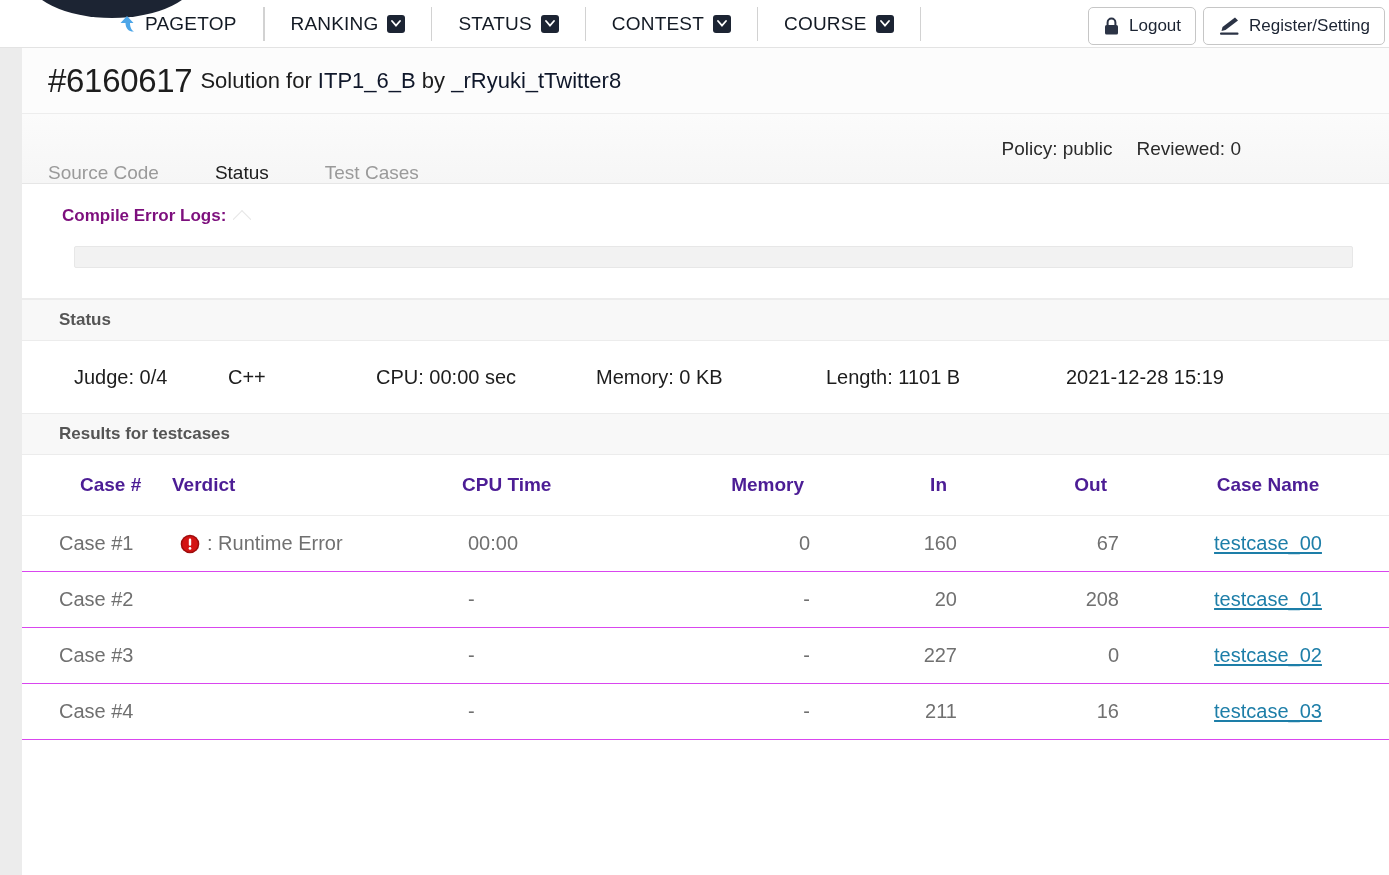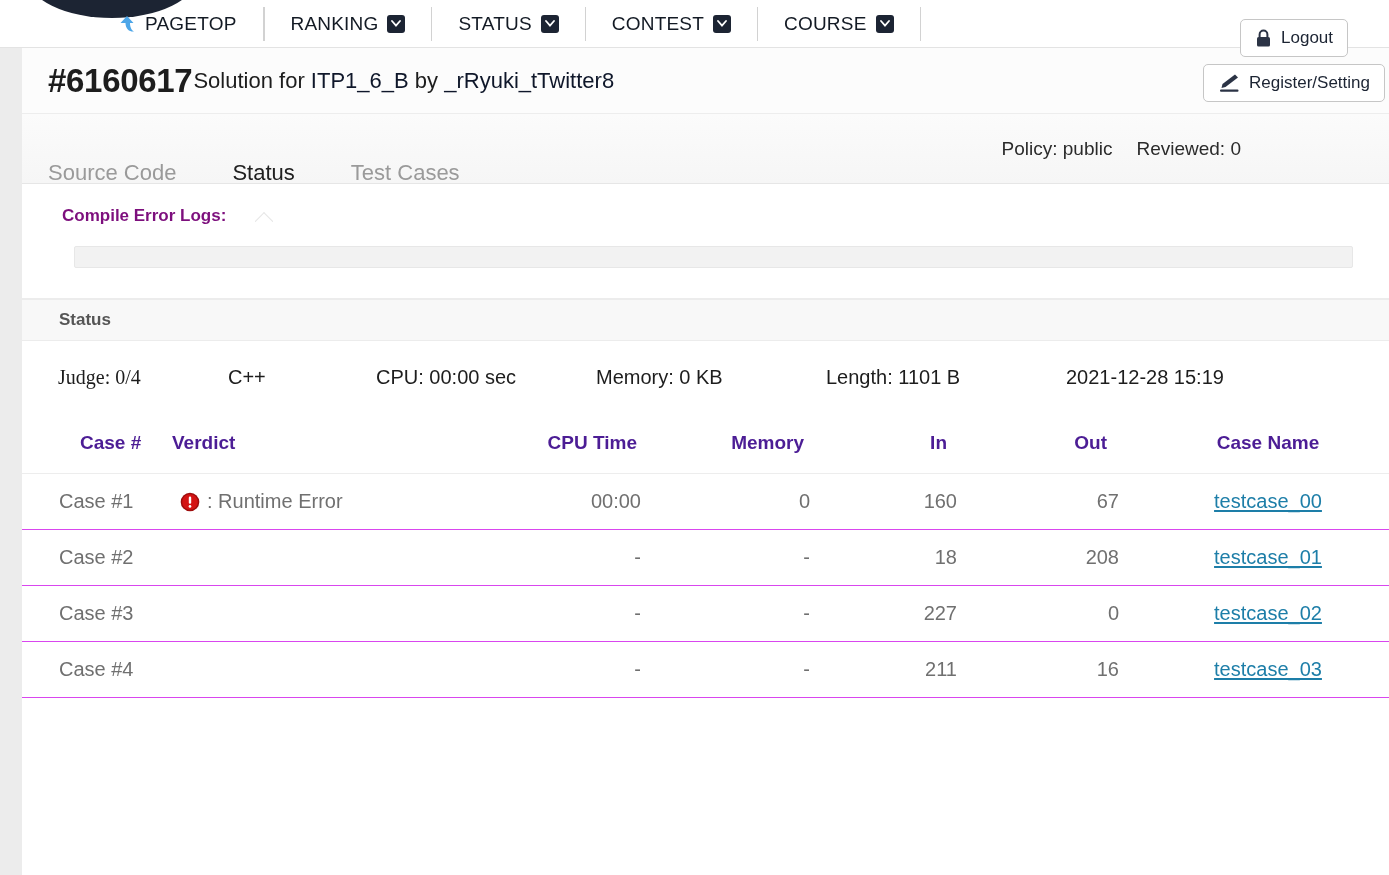--- a/index.html
+++ b/index.html
@@ -74,26 +74,25 @@
   .pagetop-arrow {
     width: 18px; height: 20px;
     display: inline-flex;
     align-items: center;
     justify-content: center;
     flex: 0 0 auto;
   }
   .nav-right {
     position: absolute;
     right: 4px;
-    top: 19px;
+    top: 7px;
     display: flex;
     gap: 7px;
     align-items: center;
     z-index: 6;
-    flex-direction: column;
   }
   .nav-btn {
     display: flex;
     align-items: center;
     gap: 9px;
     height: 38px;
     padding: 0 14px;
     background: #fff;
     border: 1px solid #c6c6c6;
     border-radius: 5px;
@@ -125,22 +124,21 @@
     display: flex;
     align-items: center;
     padding-left: 26px;
     background: #fcfcfc;
     border-bottom: 1px solid #ededed;
   }
   .sol-id {
     font-size: 33px;
     color: #1d1d1d;
     letter-spacing: -.3px;
-    margin-right: 1px;
-    font-weight: bold;
+    margin-right: 8px;
   }
   .sol-desc {
     font-size: 22px;
     color: #1d1d1d;
   }
   .sol-desc a {
     color: #0f172a;
     text-decoration: none;
   }
 
@@ -153,21 +151,21 @@
     align-items: center;
     padding: 0 24px 0 26px;
     position: relative;
   }
   .tabs {
     display: flex;
     align-items: center;
     position: relative;
   }
   .tab {
-    font-size: 22px;
+    font-size: 19px;
     color: #9a9a9a;
     padding: 0 28px;
     cursor: pointer;
     position: relative;
     white-space: nowrap;
     margin-top: 48px;
   }
   .tab:first-child { padding-left: 0; }
   .tab.active { color: #202020; }
   .tab-caret {
@@ -235,21 +233,21 @@
   
   .status-row {
     height: 72px;
     display: flex;
     align-items: center;
     font-size: 20px;
     color: #1d1d1d;
     background: #fff;
   }
   .status-row .cell { text-align: left; white-space: nowrap; }
-  .sc1 { width: 206px; padding-left: 36px; font-family: Liberation Serif, serif; }
+  .sc1 { width: 206px; padding-left: 52px; }
   .sc2 { width: 148px; }
   .sc3 { width: 220px; }
   .sc4 { width: 230px; }
   .sc5 { width: 240px; }
   .sc6 { width: 260px; }
 
   
   table.results {
     width: 100%;
     border-collapse: collapse;
@@ -265,21 +263,21 @@
   }
   table.results td {
     font-size: 20px;
     color: #707070;
     padding: 16px 6px;
     border-bottom: 1px solid #d946ef;
     white-space: nowrap;
   }
   .col-case   { width: 150px; text-align: left; padding-left: 37px !important; }
   .col-verdict{ width: 290px; text-align: left; padding-left: 0 !important; }
-  .col-cpu    { width: 185px; text-align: right; padding-right: 6px !important; }
+  .col-cpu    { width: 185px; text-align: left; padding-right: 6px !important; }
   .col-mem    { width: 175px; text-align: right; padding-right: 12px !important; }
   .col-in     { width: 165px; text-align: right; padding-right: 30px !important; }
   .col-out    { width: 160px; text-align: right; padding-right: 28px !important; }
   .col-name   { text-align: center; }
 
   th.col-case   { padding-left: 58px !important; }
   th.col-verdict{ padding-left: 0 !important; text-align: left; }
   th.col-cpu    { padding-right: 10px !important; }
   th.col-mem    { padding-right: 18px !important; }
   th.col-in     { padding-right: 40px !important; }
@@ -432,20 +430,21 @@
     <div class="sec-head">Status</div>
     <div class="status-row">
       <div class="cell sc1">Judge: 0/4</div>
       <div class="cell sc2">C++</div>
       <div class="cell sc3">CPU: 00:00 sec</div>
       <div class="cell sc4">Memory: 0 KB</div>
       <div class="cell sc5">Length: 1101 B</div>
       <div class="cell sc6">2021-12-28 15:19</div>
     </div>
 
+    <div class="sec-head">Results for testcases</div>
 
     <table class="results">
       <thead>
         <tr>
           <th class="col-case">Case #</th>
           <th class="col-verdict">Verdict</th>
           <th class="col-cpu">CPU Time</th>
           <th class="col-mem">Memory</th>
           <th class="col-in">In</th>
           <th class="col-out">Out</th>
@@ -476,21 +475,21 @@
           <td class="col-name">
             <span class="case-link">testcase_00</span>
           </td>
         </tr>
 
         <tr>
           <td class="col-case">Case #2</td>
           <td class="col-verdict"></td>
           <td class="col-cpu">-</td>
           <td class="col-mem">-</td>
-          <td class="col-in">18</td>
+          <td class="col-in">20</td>
           <td class="col-out">208</td>
           <td class="col-name">
             <span class="case-link">testcase_01</span>
           </td>
         </tr>
 
         <tr>
           <td class="col-case">Case #3</td>
           <td class="col-verdict"></td>
           <td class="col-cpu">-</td>

